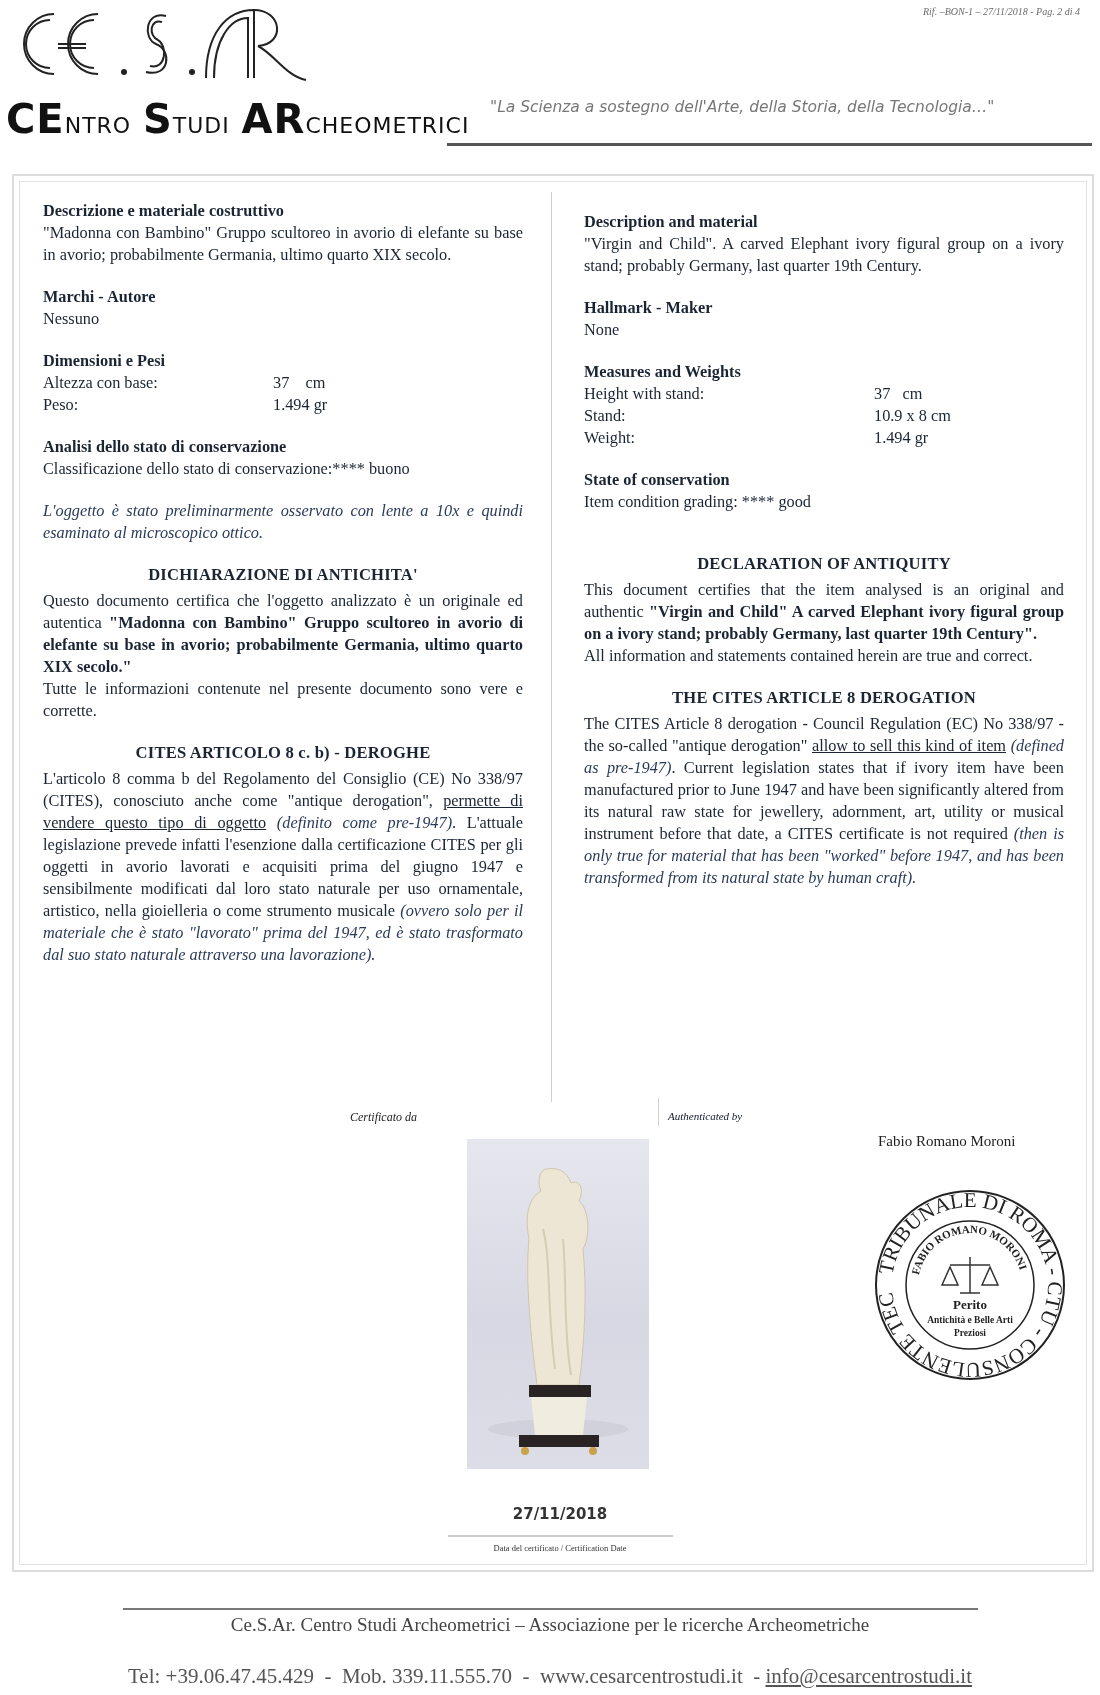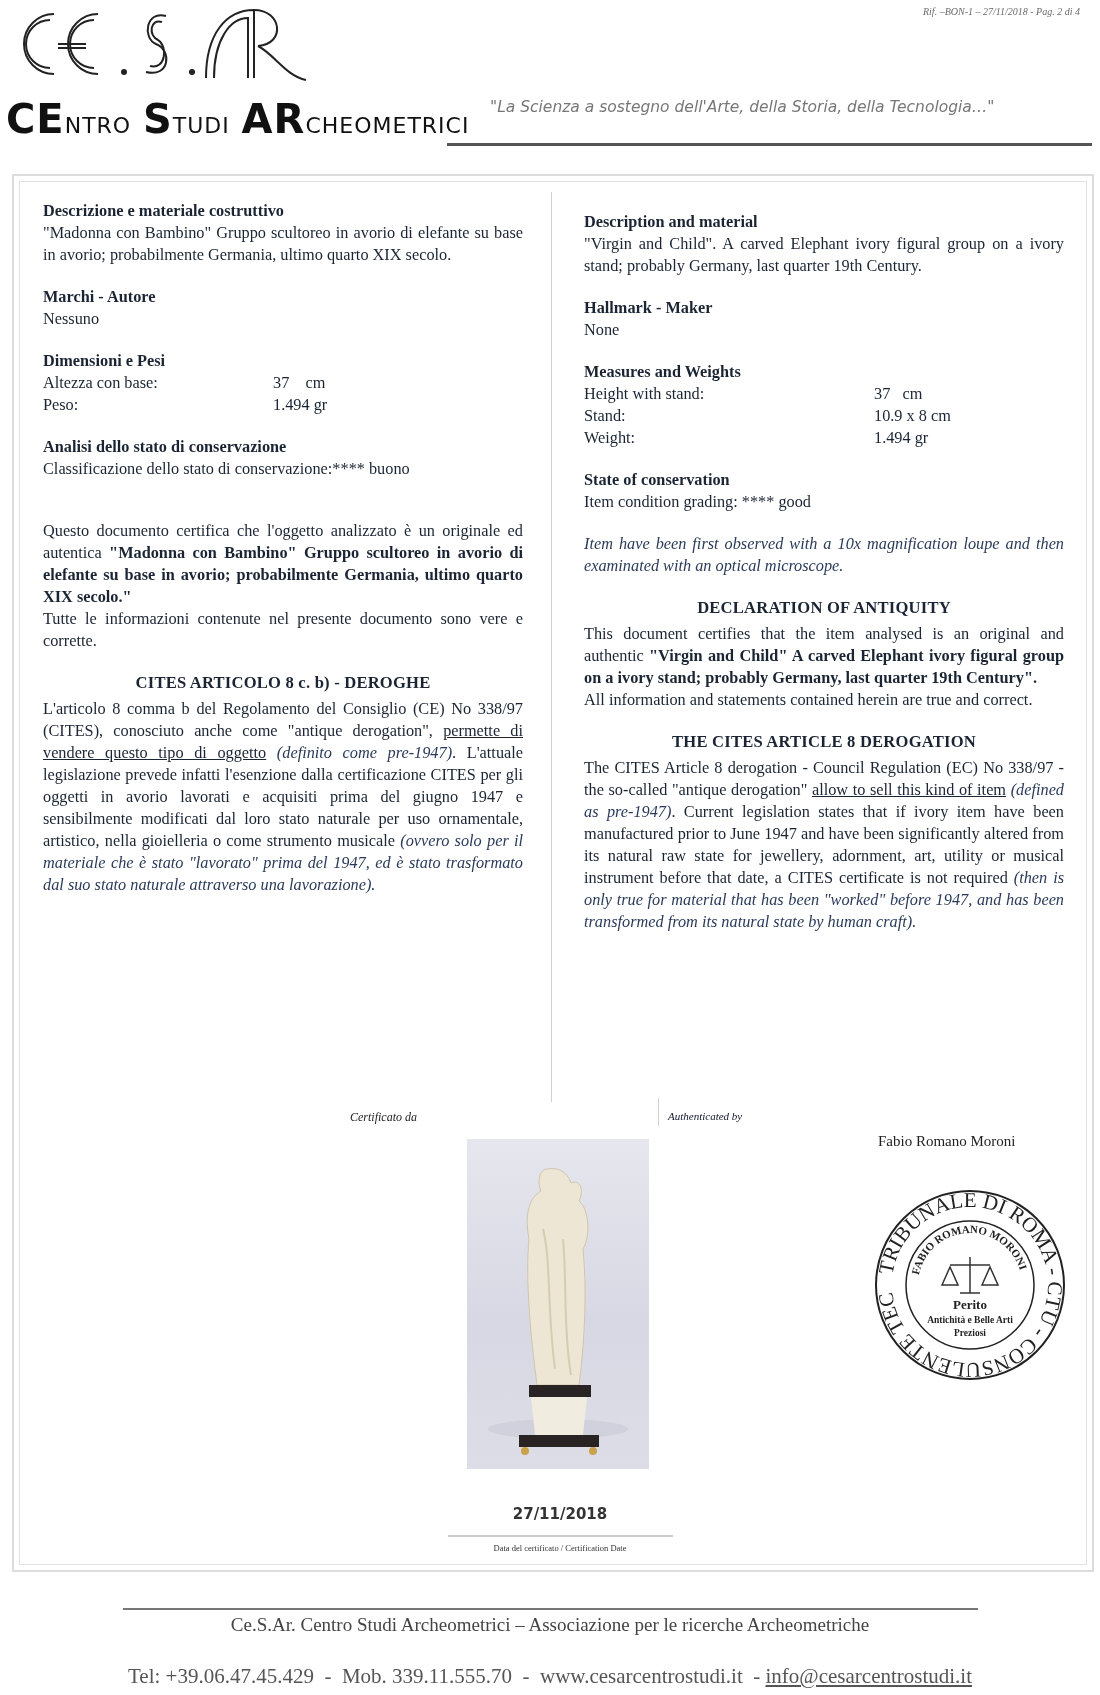--- a/index.html
+++ b/index.html
@@ -103,21 +103,23 @@
       <span class="v" style="white-space:pre">37    cm</span>
     </div>
   <div class="kv">
       <span class="k">Peso:</span>
       <span class="v">1.494 gr</span>
     </div>
   <div class="gap-m"></div>
   <div class="h">Analisi dello stato di conservazione</div>
   <div>Classificazione dello stato di conservazione:**** buono</div>
   <div class="gap-m"></div>
-  <div class="gap-m"></div>
+  <div class="note p">L'oggetto è stato preliminarmente osservato con lente a 10x e quindi esaminato al microscopico ottico.</div>
+  <div class="gap-m"></div>
+  <div class="center-h">DICHIARAZIONE DI ANTICHITA'</div>
   <div class="p"><span>Questo documento certifica che l'oggetto analizzato è un originale ed autentica </span><span class="b">"Madonna con Bambino" Gruppo scultoreo in avorio di elefante su base in avorio; probabilmente Germania, ultimo quarto XIX secolo."</span><br><span>Tutte le informazioni contenute nel presente documento sono vere e corrette.</span></div>
   <div class="gap-m"></div>
   <div class="center-h">CITES ARTICOLO 8 c. b) - DEROGHE</div>
   <div class="p"><span>L'articolo 8 comma b del Regolamento del Consiglio (CE) No 338/97 (CITES), conosciuto anche come "antique derogation", </span><span class="u">permette di vendere questo tipo di oggetto</span><span class="i"> (definito come pre-1947)</span><span>. L'attuale legislazione prevede infatti l'esenzione dalla certificazione CITES per gli oggetti in avorio lavorati e acquisiti prima del giugno 1947 e sensibilmente modificati dal loro stato naturale per uso ornamentale, artistico, nella gioielleria o come  strumento musicale </span><span class="i">(ovvero solo per il materiale che è stato "lavorato" prima del 1947, ed è stato trasformato dal suo stato naturale attraverso una lavorazione).</span></div>
 </div>
 
 <div class="abs col col-right">
   <div class="h">Description and material</div>
   <div class="p">"Virgin and Child". A carved Elephant ivory figural group on a ivory stand; probably Germany, last quarter 19th Century.</div>
   <div class="gap-m"></div>
@@ -134,21 +136,20 @@
       <span class="v">10.9 x 8 cm</span>
     </div>
   <div class="kv">
       <span class="k" style="width:290px">Weight:</span>
       <span class="v">1.494 gr</span>
     </div>
   <div class="gap-m"></div>
   <div class="h">State of conservation</div>
   <div>Item condition grading: **** good</div>
   <div class="gap-m"></div>
-  <div class="note p">Item have been first observed with a 10x magnification loupe and then examinated with an optical microscope.</div>
   <div class="gap-m"></div>
   <div class="center-h">DECLARATION OF ANTIQUITY</div>
   <div class="p"><span>This document certifies that the item analysed is an original and authentic </span><span class="b">"Virgin and Child" A carved Elephant ivory figural group on a ivory stand; probably Germany, last quarter 19th Century".</span><br><span>All information and statements contained herein are true and correct.</span></div>
   <div class="gap-m"></div>
   <div class="center-h">THE CITES ARTICLE 8 DEROGATION</div>
   <div class="p"><span>The CITES Article 8 derogation - Council Regulation (EC) No 338/97 - the so-called "antique derogation" </span><span class="u">allow to sell this kind of item</span><span class="i"> (defined as pre-1947)</span><span>. Current legislation states that if ivory item have been manufactured prior to June 1947 and have been significantly altered from its natural raw state for jewellery, adornment, art, utility or musical instrument before that date, a CITES certificate is not required </span><span class="i">(then is only true for material that has been "worked" before 1947, and has been transformed from its natural state by human craft).</span></div>
 </div>
 
 <div class="abs cert-by">Certificato da</div>
 <div class="abs auth-by">Authenticated by</div>

